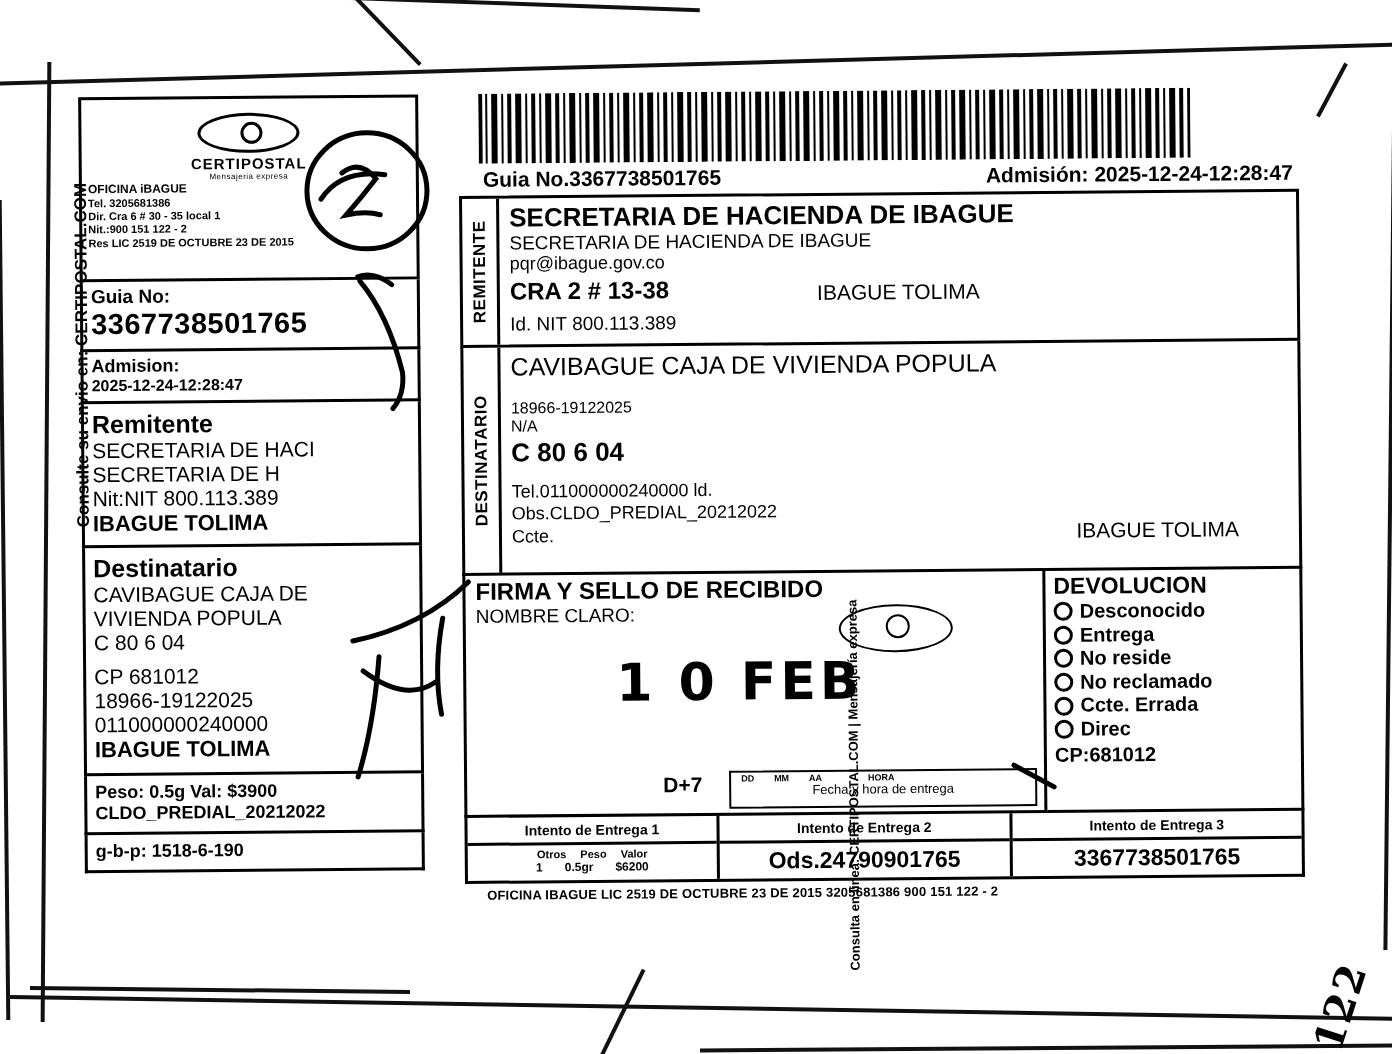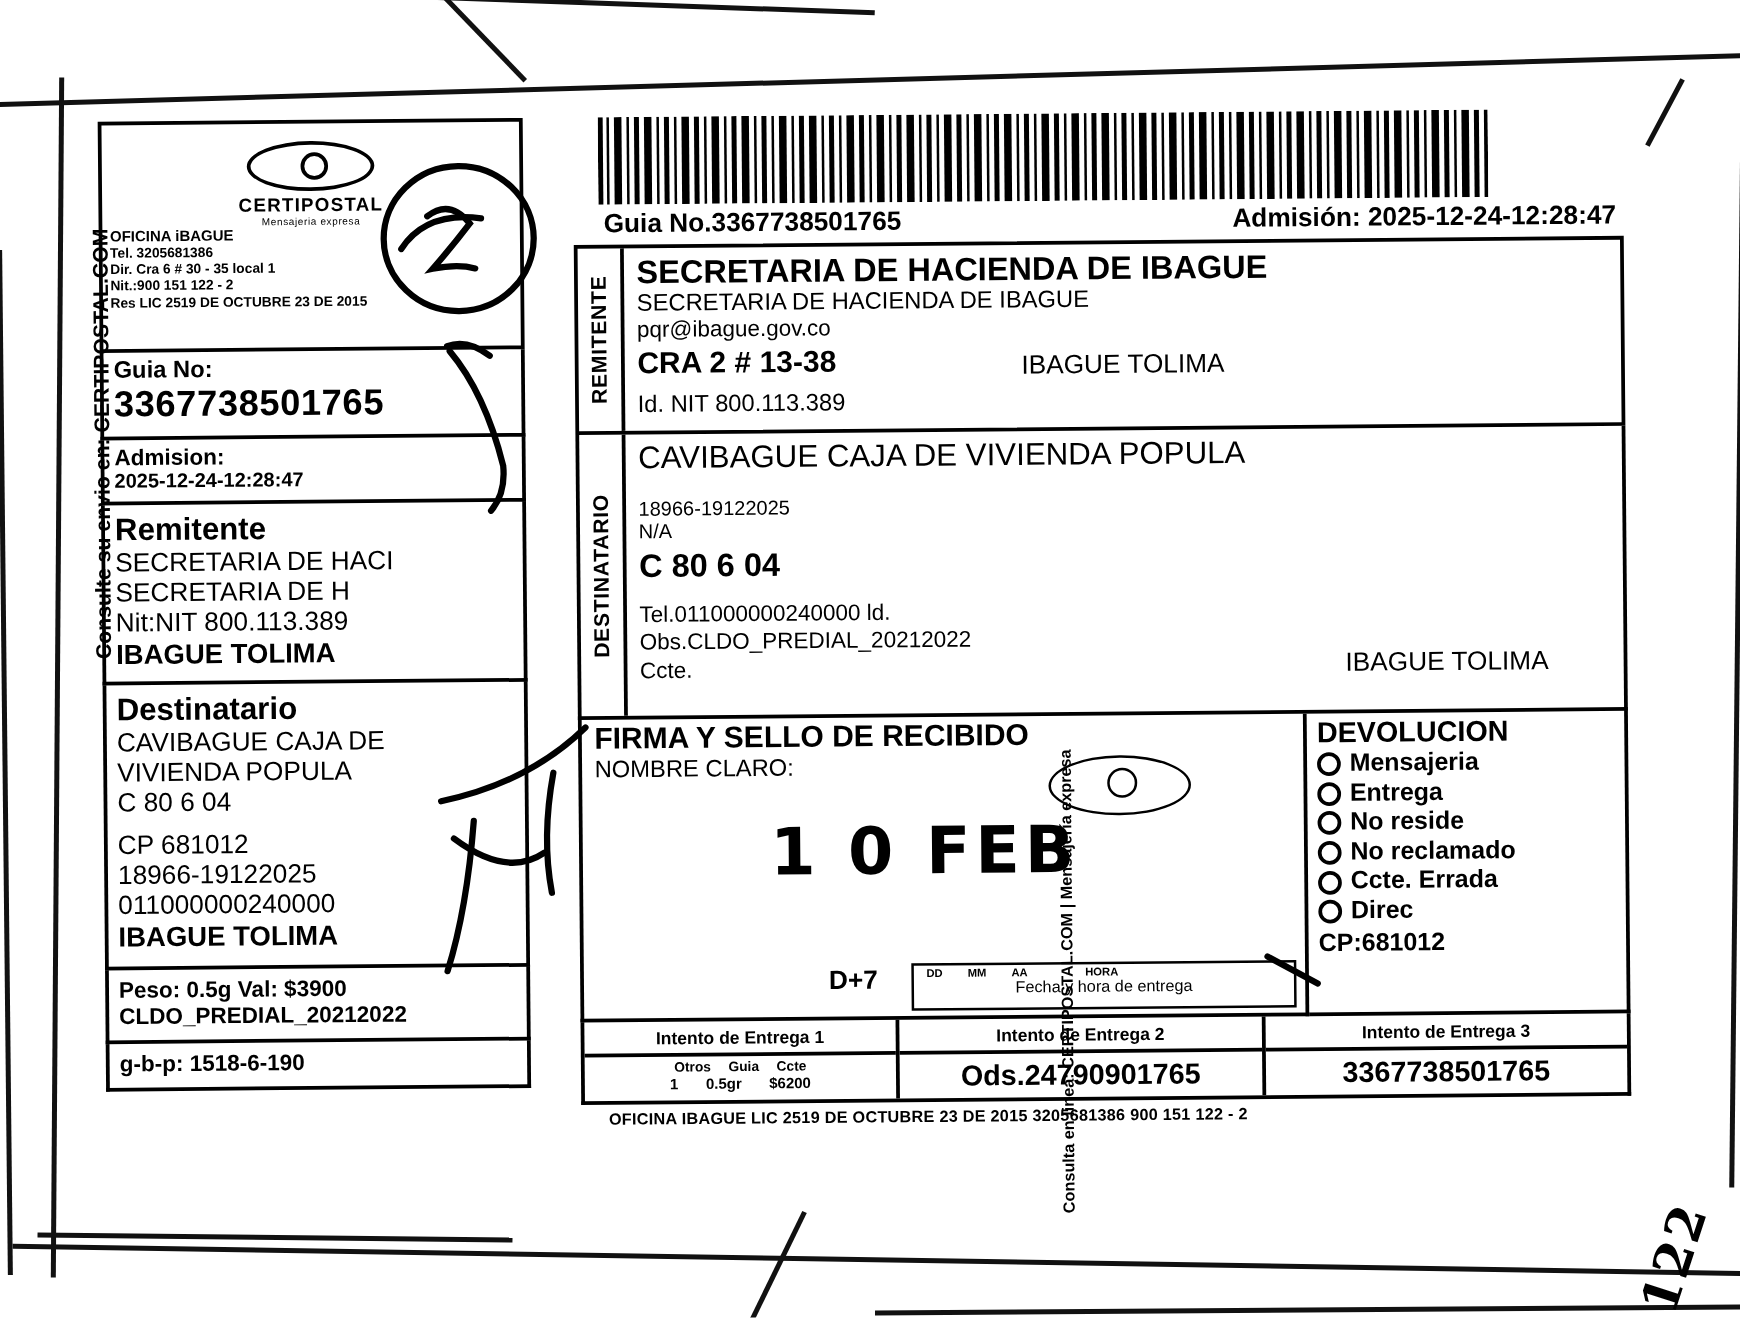--- a/index.html
+++ b/index.html
@@ -397,21 +397,21 @@
               <span>HORA</span>
             </div>
             <div class="fecha-lbl">Fecha y hora de entrega</div>
           </div>
         </div>
 
         <div class="dev-box" style="height:242px;">
           <div class="dev-title">DEVOLUCION</div>
           <div class="dev-item">
             <span class="radio"></span>
-            <span>Mensajeria</span>
+            <span>Desconocido</span>
           </div>
           <div class="dev-item">
             <span class="radio"></span>
             <span>Entrega</span>
           </div>
           <div class="dev-item">
             <span class="radio"></span>
             <span>No reside</span>
           </div>
           <div class="dev-item">
@@ -429,22 +429,22 @@
           <div class="dev-cp">CP:681012</div>
         </div>
       </div>
 
       <div class="intentos">
         <div class="int-cell" style="flex:0 0 252px;">
           <div class="int-hdr">Intento de Entrega 1</div>
           <div>
             <div class="piezas">
               <span>Otros</span>
-              <span>Guia</span>
-              <span>Ccte</span>
+              <span>Peso</span>
+              <span>Valor</span>
             </div>
             <div class="piezas-v">
               <span>1</span>
               <span>0.5gr</span>
               <span>$6200</span>
             </div>
           </div>
         </div>
         <div class="int-cell">
           <div class="int-hdr">Intento de Entrega 2</div>

